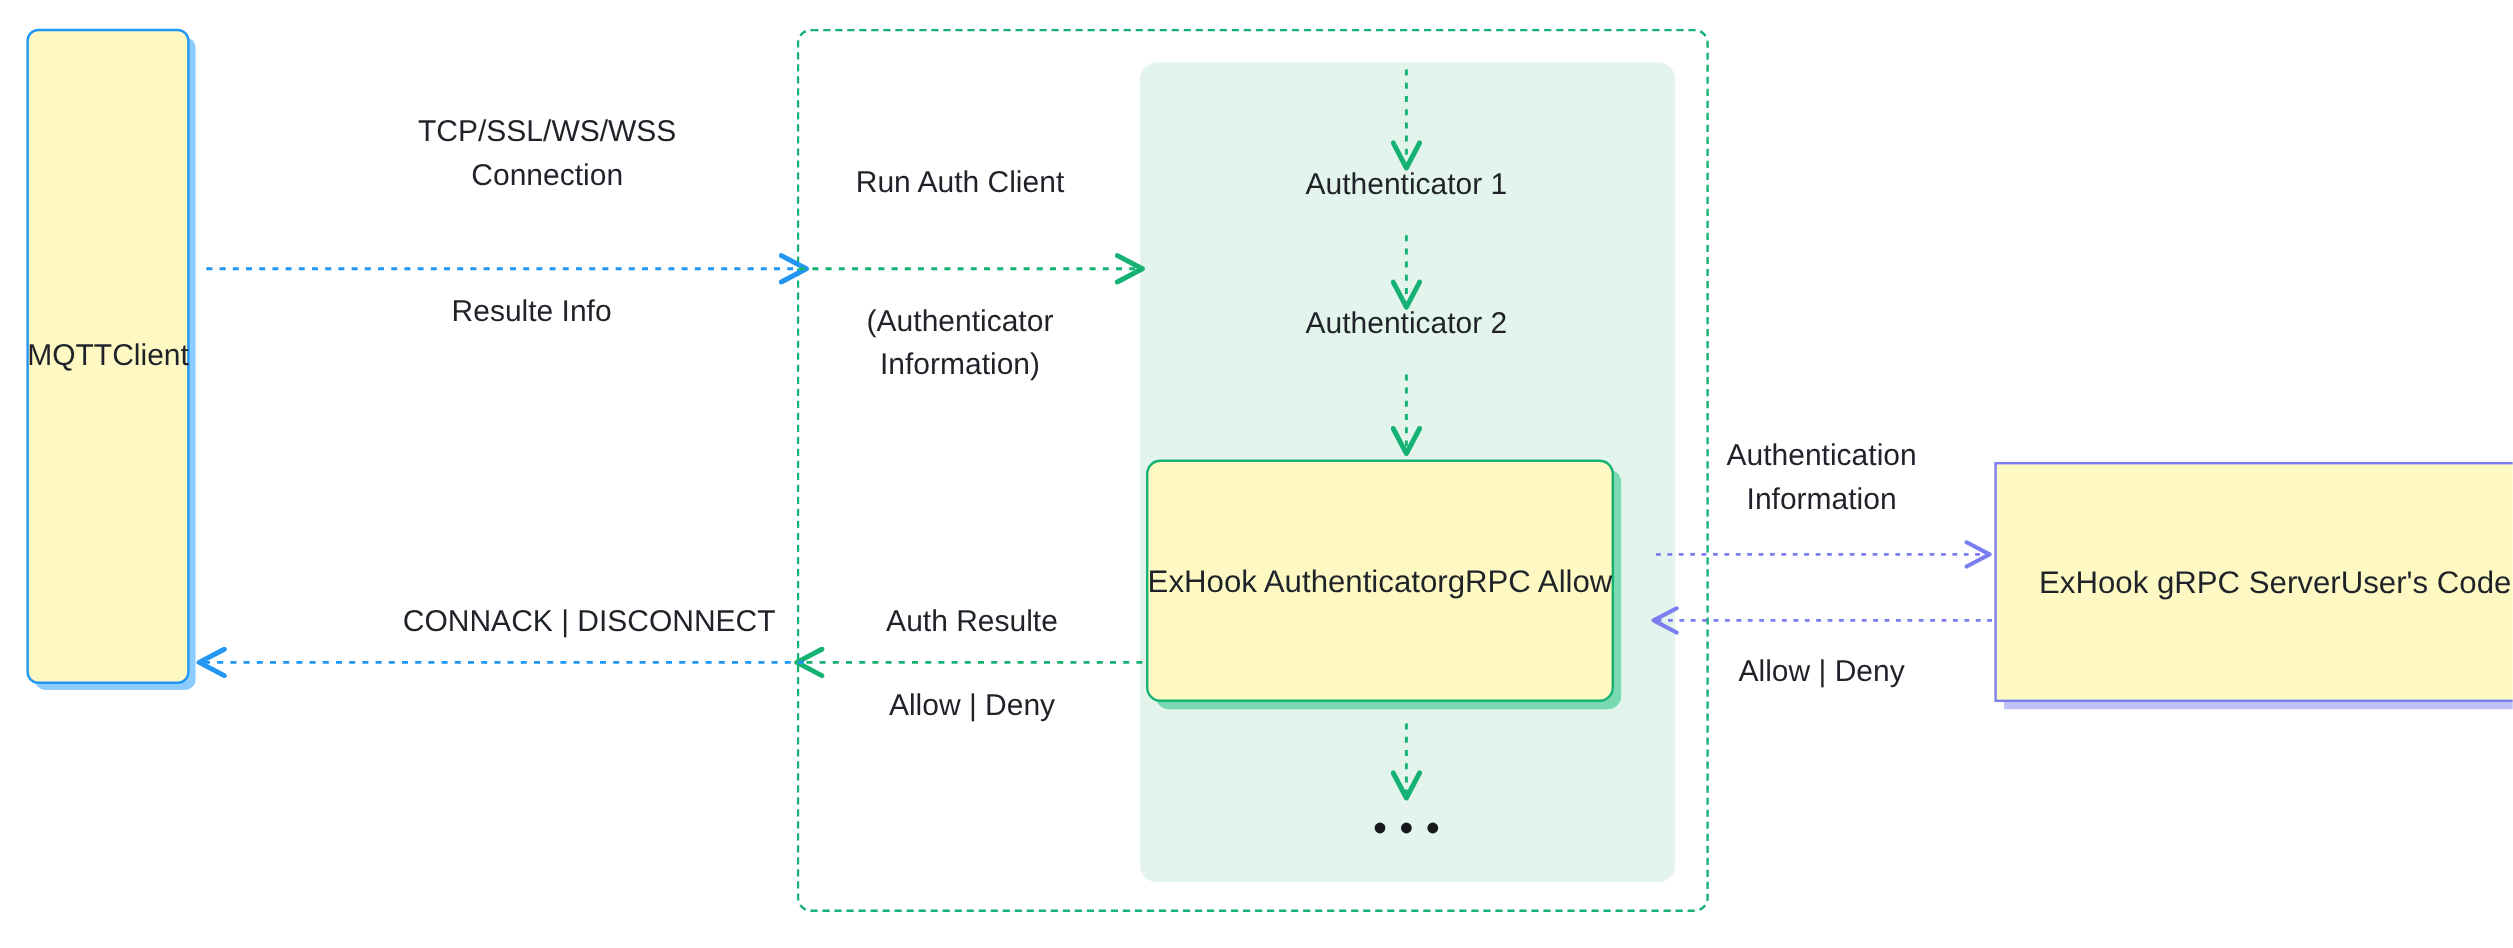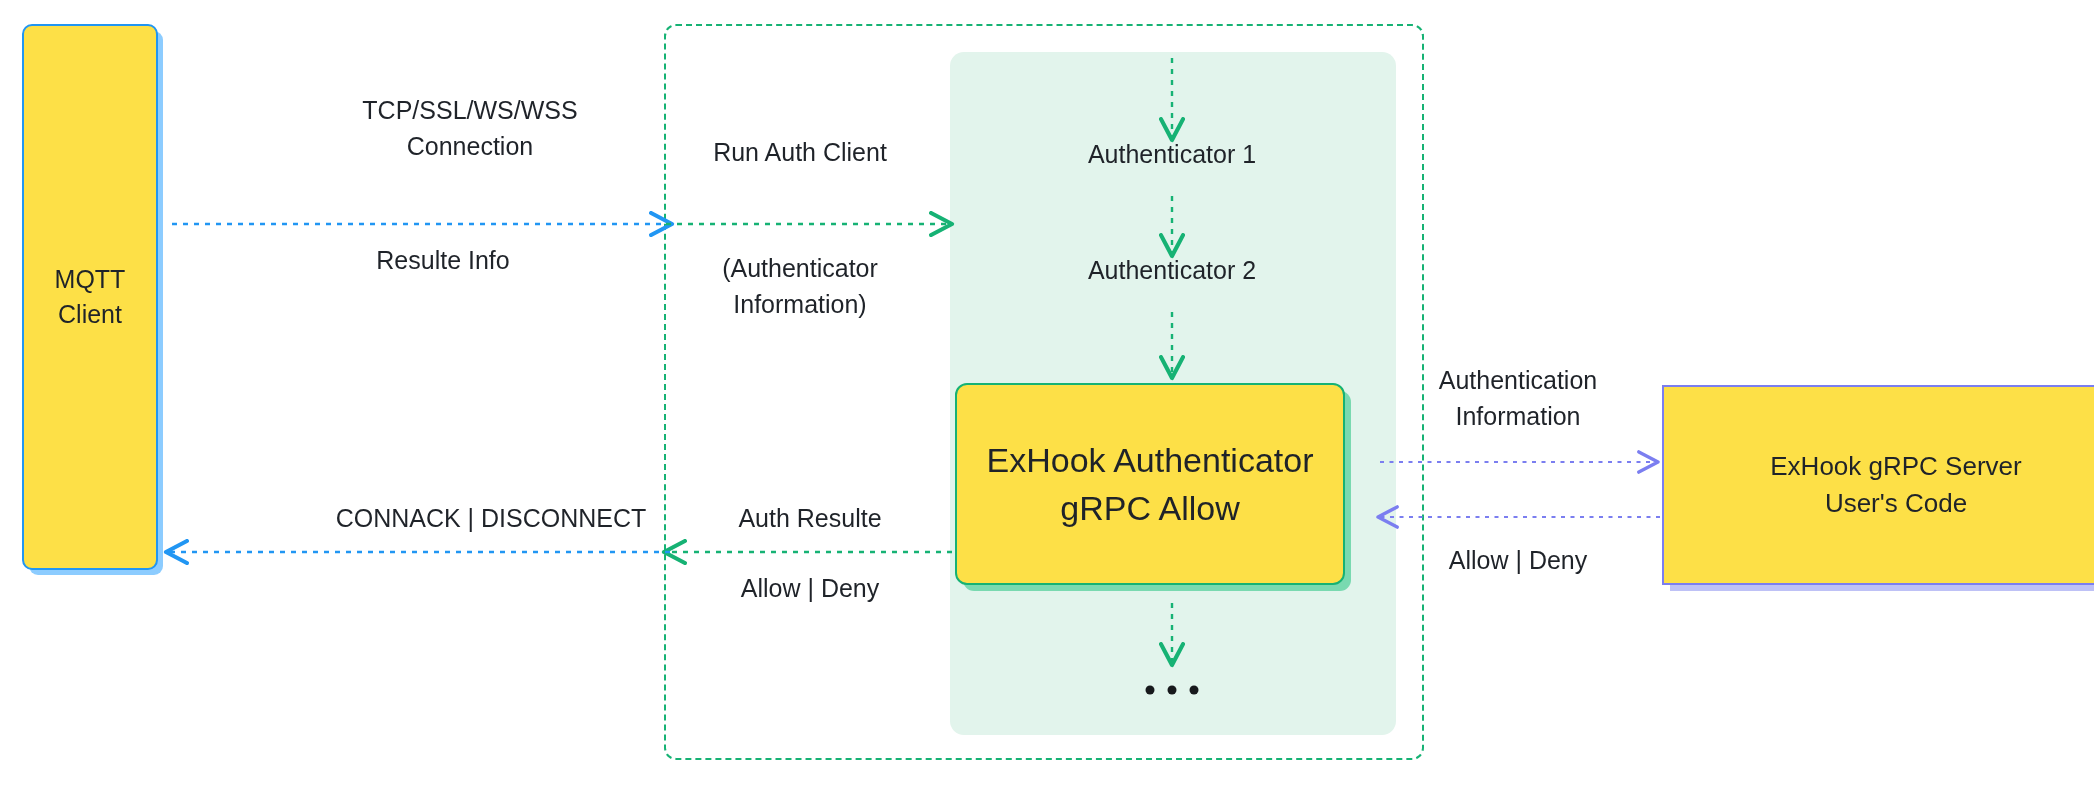--- a/index.html
+++ b/index.html
@@ -2,37 +2,37 @@
 <html><head>
 <meta charset="utf-8">
 <style>
   html,body{margin:0;padding:0;background:#fff;}
   body{width:2094px;height:790px;font-family:"Liberation Sans",sans-serif;color:#1f2329;}
   #stage{position:relative;width:2094px;height:790px;overflow:hidden;background:#fff;}
   .abs{position:absolute;}
 
   
   .node{
-    position:absolute;box-sizing:border-box;background:#fde047;
-    display:flex;flex-direction:column;align-items:center;justify-content:center;
+    position:absolute;box-sizing:border-box;background:#fef9c3;
+    display:flex;flex-direction:row;align-items:center;justify-content:center;
     text-align:center;line-height:1.42;
   }
   .node .ln{display:block;white-space:nowrap;}
 
   #mqtt-client{
     left:22px;top:24px;width:136px;height:546px;
     border:2.5px solid #2196f3;border-radius:10px;
     box-shadow:6px 6px 0 -1px rgba(120,195,255,.85);
     font-size:25px;
   }
   #exhook-auth-client{
     left:955px;top:383px;width:390px;height:202px;
     border:2.5px solid #16b274;border-radius:12px;
     box-shadow:7px 7px 0 -1px rgba(110,214,170,.9);
-    font-size:34px;
+    font-size:26px;
   }
   #exhook-grpc-server{
     left:1662px;top:385px;width:468px;height:200px;
     border:2.5px solid #7b7ef0;border-radius:0;
     box-shadow:7px 7px 0 -1px rgba(186,190,246,.95);
     font-size:26px;
     align-items:center;
   }
 
   
@@ -111,21 +111,21 @@
 
   <div class="lbl" style="left:1172px;top:154px;transform:translate(-50%,-50%);">Authenticator 1</div>
   <div class="lbl" style="left:1172px;top:270px;transform:translate(-50%,-50%);">Authenticator 2</div>
 
   <div class="dots" style="left:1172px;top:690px;transform:translate(-50%,-50%);">
     <i></i>
       <i></i>
       <i></i>
   </div>
 
-  <div class="lbl" style="left:470px;top:128px;transform:translate(-50%,-50%);">
+  <div class="lbl" style="left:456px;top:128px;transform:translate(-50%,-50%);">
     <span class="ln">TCP/SSL/WS/WSS</span>
     <span class="ln">Connection</span>
   </div>
   <div class="lbl" style="left:443px;top:260px;transform:translate(-50%,-50%);">Resulte Info</div>
 
   <div class="lbl" style="left:800px;top:128px;transform:translate(-50%,-50%);margin-top:24px;">Run Auth Client</div>
   <div class="lbl" style="left:800px;top:286px;transform:translate(-50%,-50%);">
     <span class="ln">(Authenticator</span>
     <span class="ln">Information)</span>
   </div>

